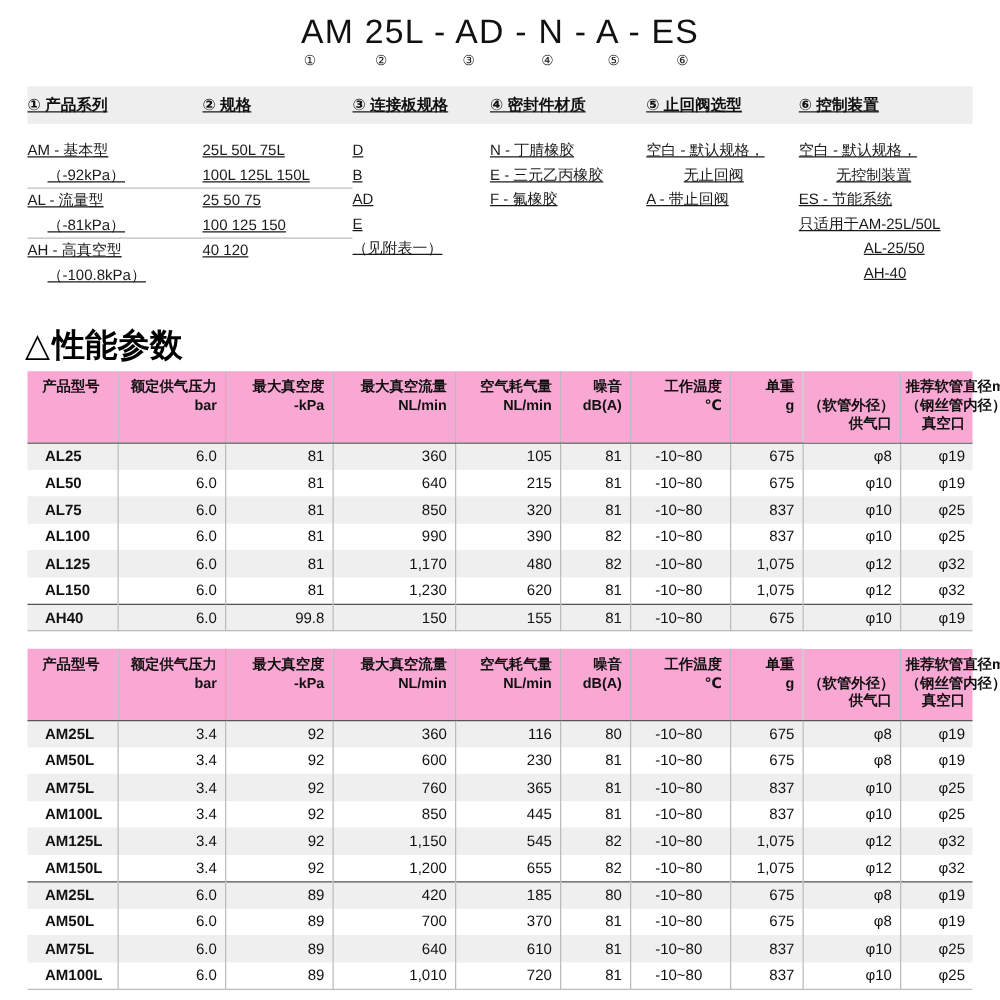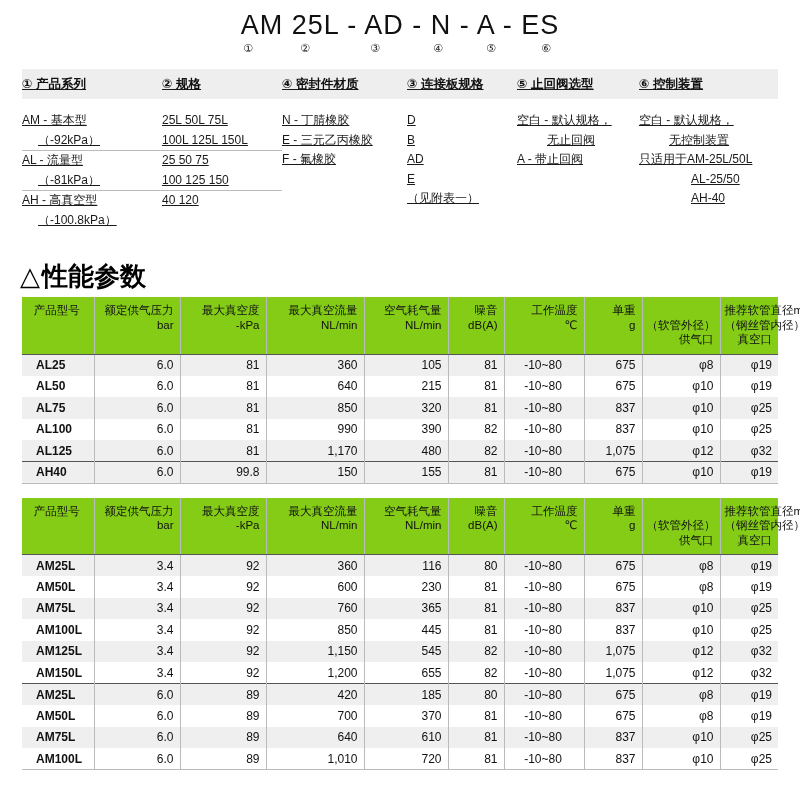--- a/index.html
+++ b/index.html
@@ -103,30 +103,30 @@
 
   
   .tbl-wrap { margin: 0 22px; }
   table.spec {
     width: 100%;
     border-collapse: collapse;
     font-size: 12px;
     table-layout: fixed;
   }
   table.spec thead th {
-    font-weight: normal;
+    font-weight: bold;
     font-size: 11.5px;
     color: #111;
     text-align: right;
     vertical-align: top;
     padding: 6px 6px 7px 4px;
     border-right: 1px solid #b9bcbe;
     line-height: 14.5px;
     white-space: nowrap;
-    background: #84cc16;
+    background: #f9a8d4;
   }
   table.spec thead th:first-child { text-align: center; }
   table.spec thead th:last-child { border-right: none; }
   table.spec thead tr.head-main th { border-bottom: 1.6px solid #555; }
 
   table.spec tbody td {
     text-align: right;
     padding: 2px 6px 2px 4px;
     border-right: 1px solid #b9bcbe;
     height: 21.5px;
@@ -191,51 +191,52 @@
           <div class="lrow">25L 50L 75L</div>
           <div class="lrow">100L 125L 150L</div>
           <div class="hr-sep"></div>
           <div class="lrow">25 50 75</div>
           <div class="lrow">100 125 150</div>
           <div class="hr-sep"></div>
           <div class="lrow">40 120</div>
           <div class="lrow"></div>
         </div>
       </div>
-      <div class="lcol lc4">
-        <div class="lhead">④ 密封件材质</div>
-        <div class="lbody">
-          <div class="lrow">N - 丁腈橡胶</div>
-          <div class="lrow">E - 三元乙丙橡胶</div>
-          <div class="lrow">F - 氟橡胶</div>
-        </div>
-      </div>
       <div class="lcol lc3">
         <div class="lhead">③ 连接板规格</div>
         <div class="lbody">
           <div class="lrow">D</div>
           <div class="lrow">B</div>
           <div class="lrow">AD</div>
           <div class="lrow">E</div>
           <div class="lrow">（见附表一）</div>
+        </div>
+      </div>
+      <div class="lcol lc4">
+        <div class="lhead">④ 密封件材质</div>
+        <div class="lbody">
+          <div class="lrow">N - 丁腈橡胶</div>
+          <div class="lrow">E - 三元乙丙橡胶</div>
+          <div class="lrow">F - 氟橡胶</div>
         </div>
       </div>
       <div class="lcol lc5">
         <div class="lhead">⑤ 止回阀选型</div>
         <div class="lbody">
           <div class="lrow">空白 - 默认规格，</div>
           <div class="lrow indent2">无止回阀</div>
           <div class="lrow">A   - 带止回阀</div>
         </div>
       </div>
       <div class="lcol lc6">
         <div class="lhead">⑥ 控制装置</div>
         <div class="lbody">
           <div class="lrow">空白 - 默认规格，</div>
           <div class="lrow indent2">无控制装置</div>
+          <div class="lrow">ES  - 节能系统</div>
           <div class="lrow">只适用于AM-25L/50L</div>
           <div class="lrow indent3">AL-25/50</div>
           <div class="lrow indent3">AH-40</div>
         </div>
       </div>
     </div>
 </div>
 
 <div class="section-title">
   <span class="tri-icon">△</span>
@@ -356,20 +357,32 @@
           <td>6.0</td>
           <td>81</td>
           <td>1,170</td>
           <td>480</td>
           <td>82</td>
           <td class="centered">-10~80</td>
           <td>1,075</td>
           <td>φ12</td>
           <td>φ32</td>
         </tr>
+        <tr>
+          <td class="model">AL150</td>
+          <td>6.0</td>
+          <td>81</td>
+          <td>1,230</td>
+          <td>620</td>
+          <td>81</td>
+          <td class="centered">-10~80</td>
+          <td>1,075</td>
+          <td>φ12</td>
+          <td>φ32</td>
+        </tr>
         <tr class="alt grp-top">
           <td class="model">AH40</td>
           <td>6.0</td>
           <td>99.8</td>
           <td>150</td>
           <td>155</td>
           <td>81</td>
           <td class="centered">-10~80</td>
           <td>675</td>
           <td>φ10</td>

